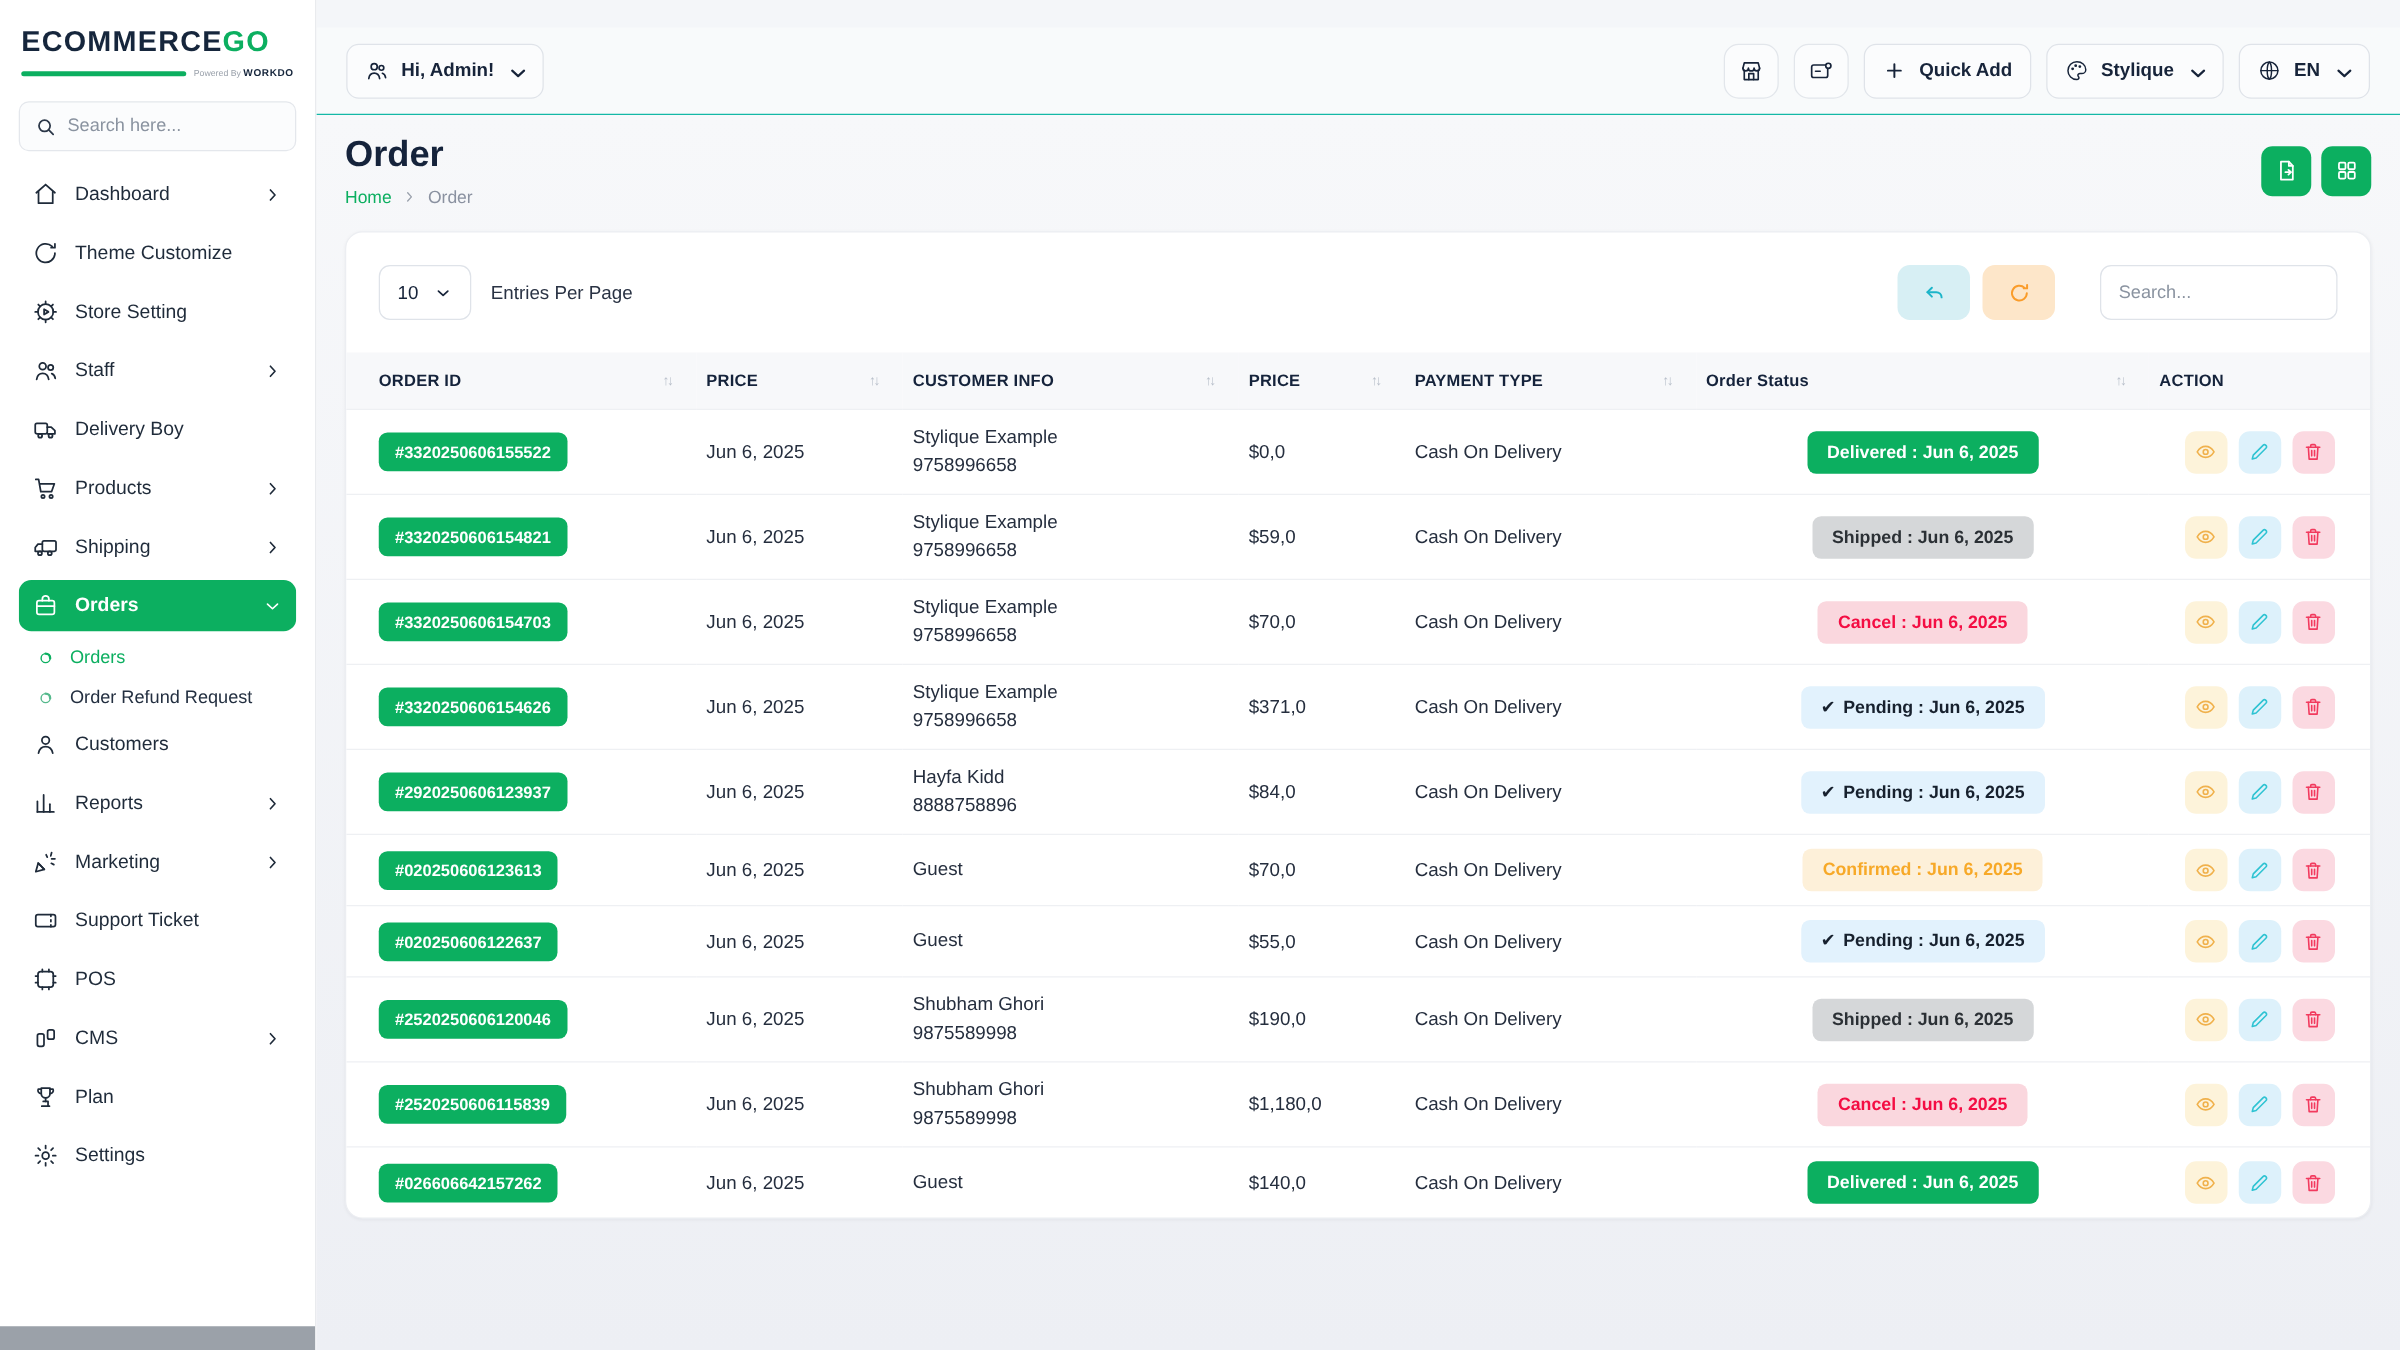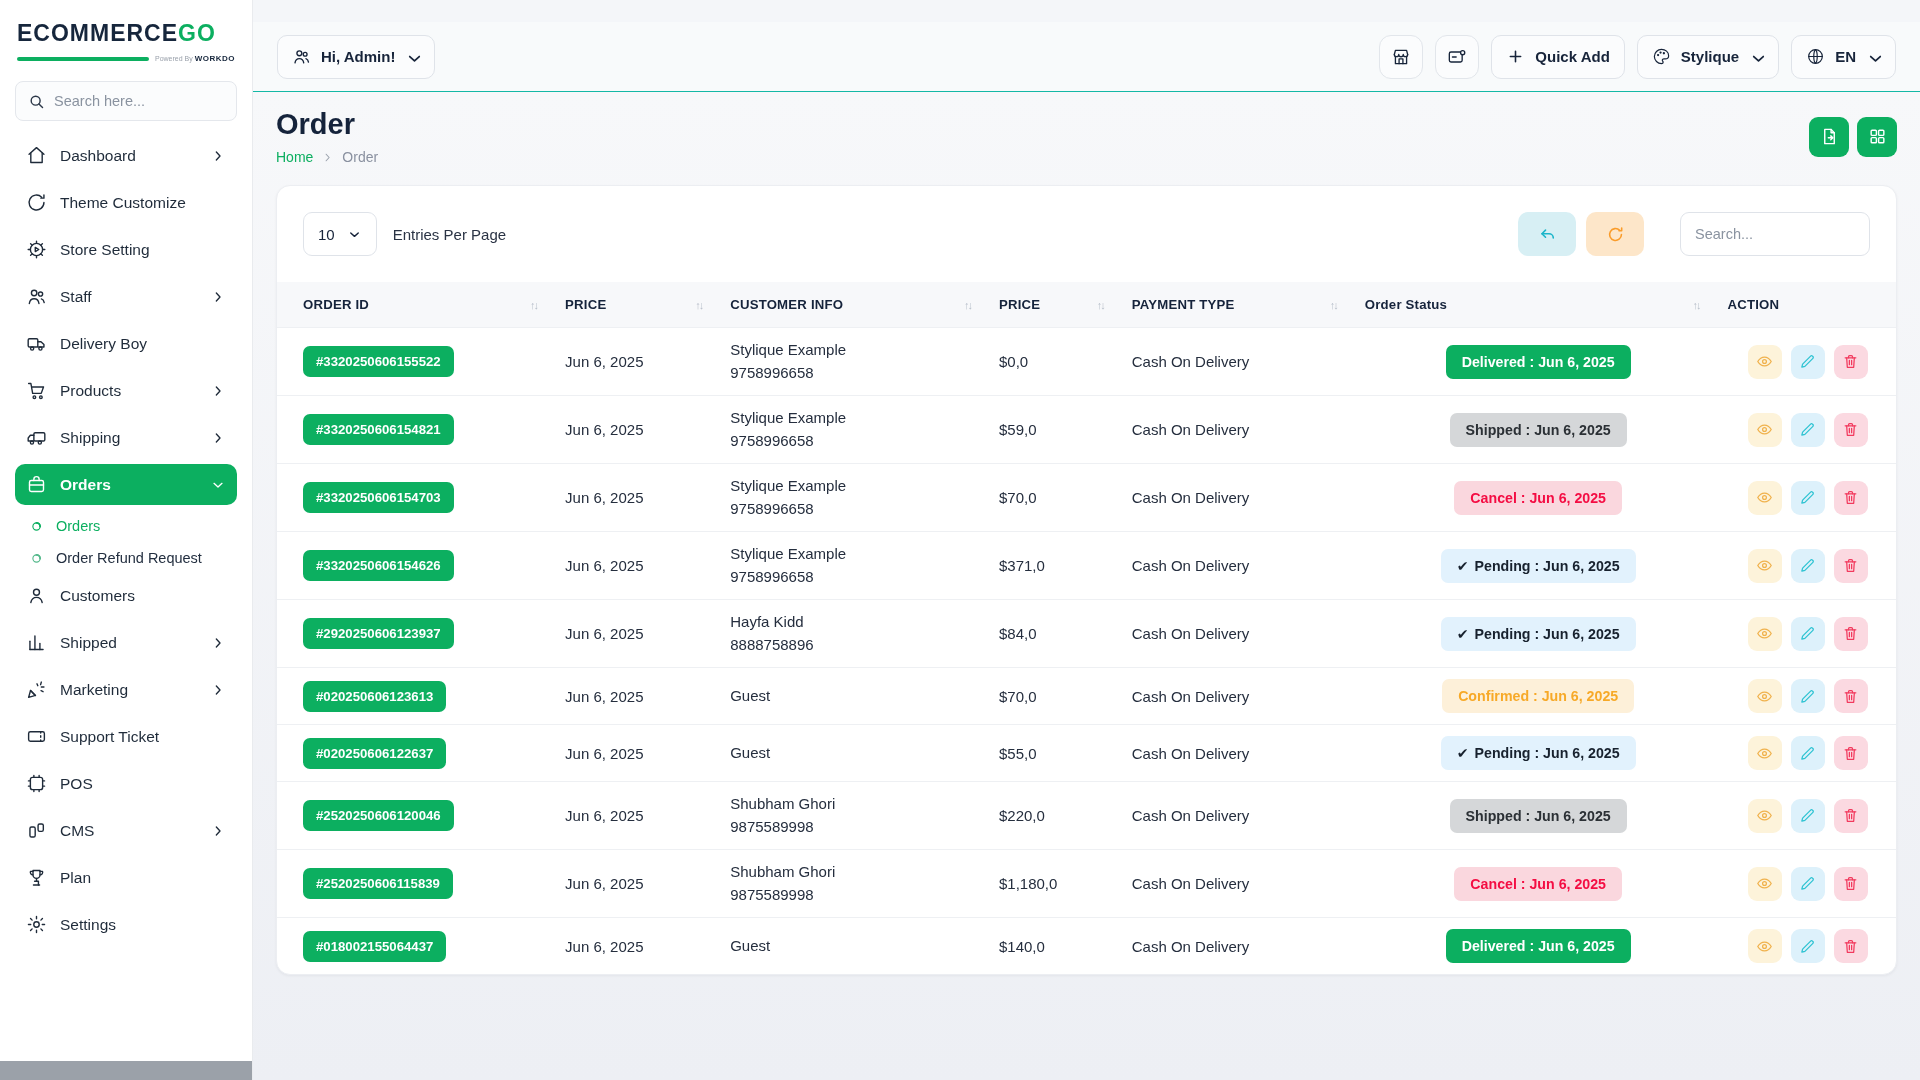--- a/index.html
+++ b/index.html
@@ -297,21 +297,21 @@
         </div>
         <div class="nav-item">
           <span class="nav-ic">
             <svg class="ic" viewBox="0 0 24 24" fill="none" stroke="currentColor" stroke-width="1.6" stroke-linecap="round" stroke-linejoin="round">
               <path d="M4.5 20V10.5"></path>
               <path d="M10.2 20V4.5"></path>
               <path d="M15.9 20v-7"></path>
               <path d="M4.5 20h15"></path>
             </svg>
           </span>
-          <span class="nav-label">Shipped</span>
+          <span class="nav-label">Reports</span>
           <span class="nav-chev">
             <svg class="ic" viewBox="0 0 24 24" fill="none" stroke="currentColor" stroke-width="2" stroke-linecap="round" stroke-linejoin="round">
               <polyline points="9.5 6 15 12 9.5 18"></polyline>
             </svg>
           </span>
         </div>
         <div class="nav-item">
           <span class="nav-ic">
             <svg class="ic" viewBox="0 0 24 24" fill="none" stroke="currentColor" stroke-width="1.6" stroke-linecap="round" stroke-linejoin="round">
               <path d="M5.2 13.2 3 21l7.8-2.2z"></path>
@@ -856,21 +856,21 @@
                     </button>
                   </div></td>
               </tr>
               <tr>
                 <td class="c-id"><span class="id-badge">#2520250606120046</span></td>
                 <td class="c-date">Jun 6, 2025</td>
                 <td class="c-cust">
                   <div class="cust-name">Shubham Ghori</div>
                   <div class="cust-phone">9875589998</div>
                 </td>
-                <td class="c-price">$220,0</td>
+                <td class="c-price">$190,0</td>
                 <td class="c-pay">Cash On Delivery</td>
                 <td class="c-status"><span class="st st-shipped">Shipped : Jun 6, 2025</span></td>
                 <td class="c-act"><div class="act-wrap">
                     <button class="abtn view">
                       <span>
                         <svg class="ic" viewBox="0 0 24 24" fill="none" stroke="currentColor" stroke-width="1.8" stroke-linecap="round" stroke-linejoin="round">
                           <path d="M2.5 12S6.2 5.8 12 5.8 21.5 12 21.5 12 17.8 18.2 12 18.2 2.5 12 2.5 12z"></path>
                           <circle cx="12" cy="12" r="2.7"></circle>
                         </svg>
                       </span>
@@ -926,21 +926,21 @@
                           <path d="M4.5 6.8h15"></path>
                           <path d="M9.2 6.8V5.2A1.4 1.4 0 0 1 10.6 3.8h2.8a1.4 1.4 0 0 1 1.4 1.4v1.6"></path>
                           <path d="M6.6 6.8l.9 13.4h9l.9-13.4"></path>
                           <path d="M10.4 10.5v6M13.6 10.5v6"></path>
                         </svg>
                       </span>
                     </button>
                   </div></td>
               </tr>
               <tr>
-                <td class="c-id"><span class="id-badge">#018002155064437</span></td>
+                <td class="c-id"><span class="id-badge">#026606642157262</span></td>
                 <td class="c-date">Jun 6, 2025</td>
                 <td class="c-cust">
                   <div class="cust-name">Guest</div>
                 </td>
                 <td class="c-price">$140,0</td>
                 <td class="c-pay">Cash On Delivery</td>
                 <td class="c-status"><span class="st st-delivered">Delivered : Jun 6, 2025</span></td>
                 <td class="c-act"><div class="act-wrap">
                     <button class="abtn view">
                       <span>

